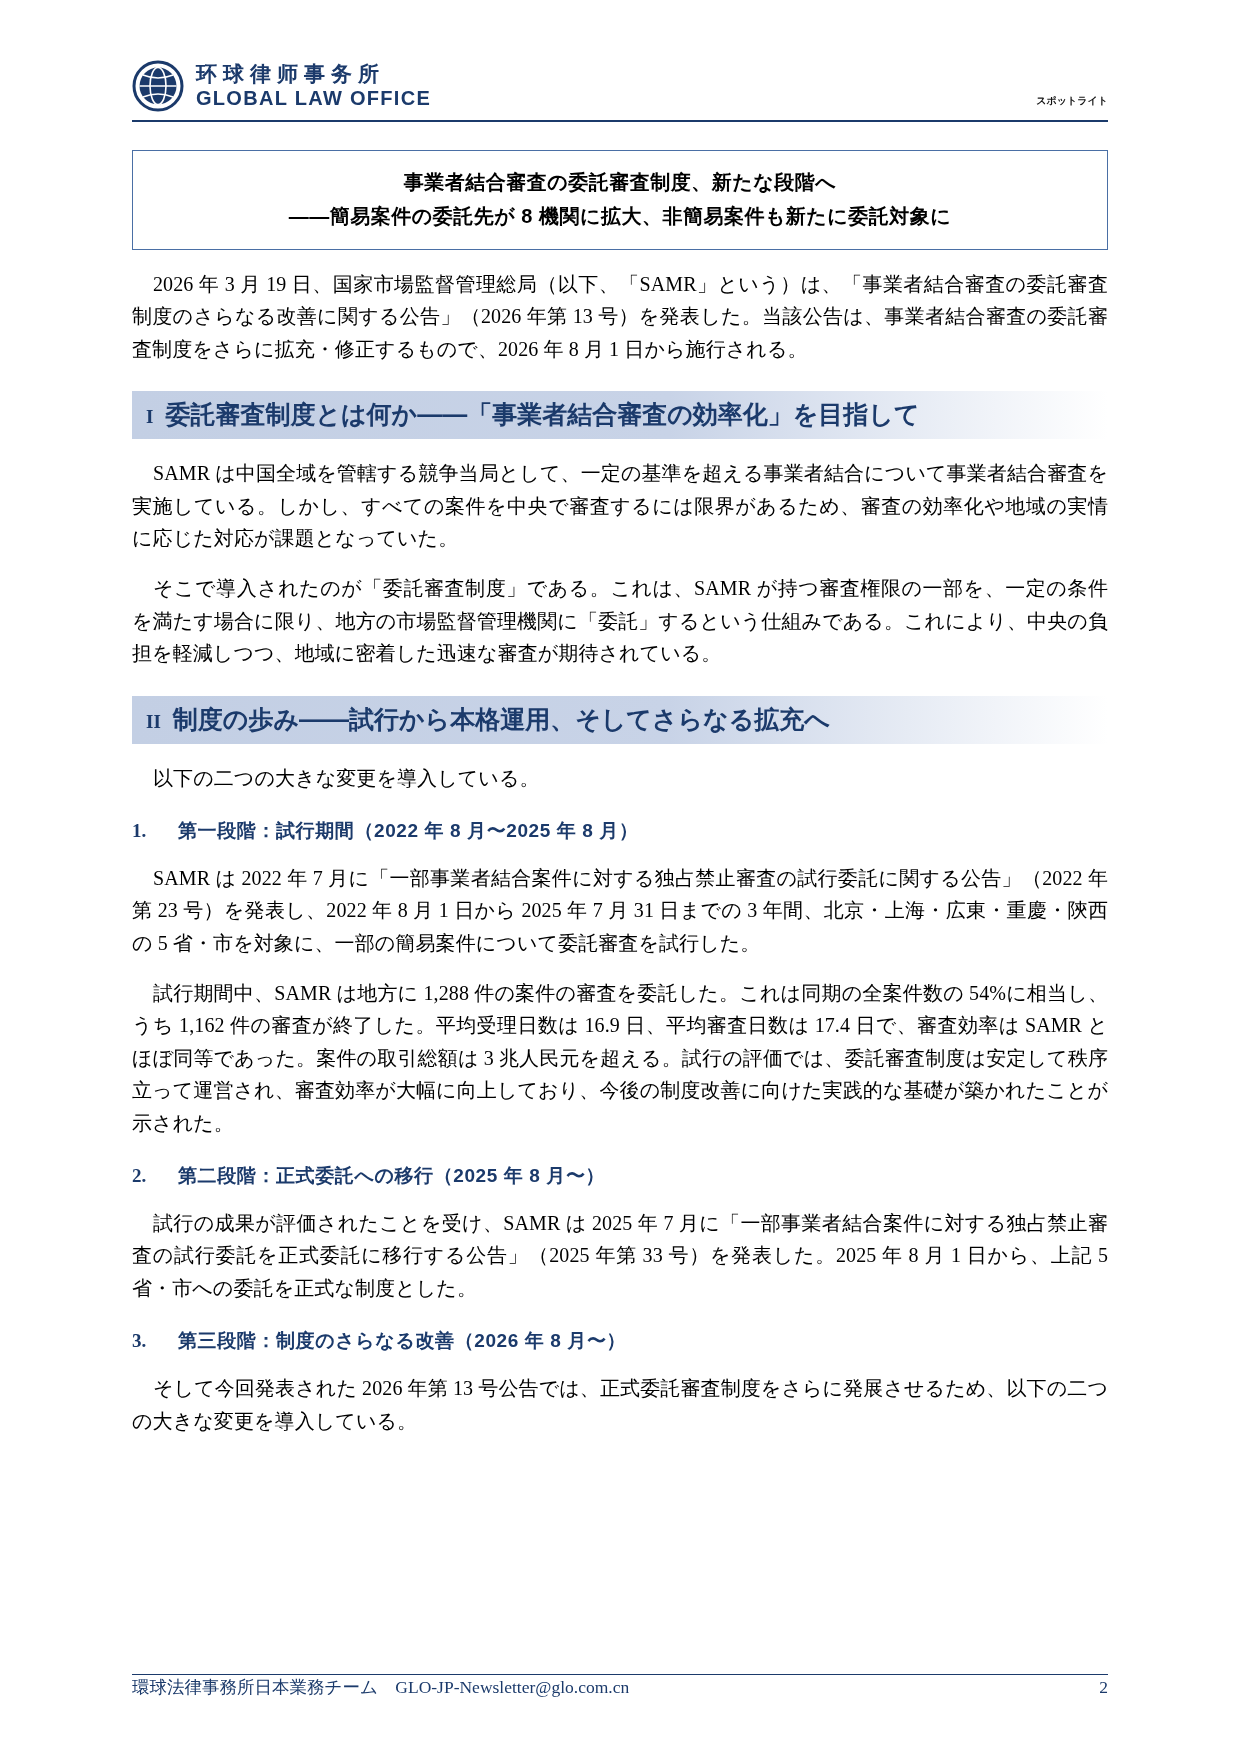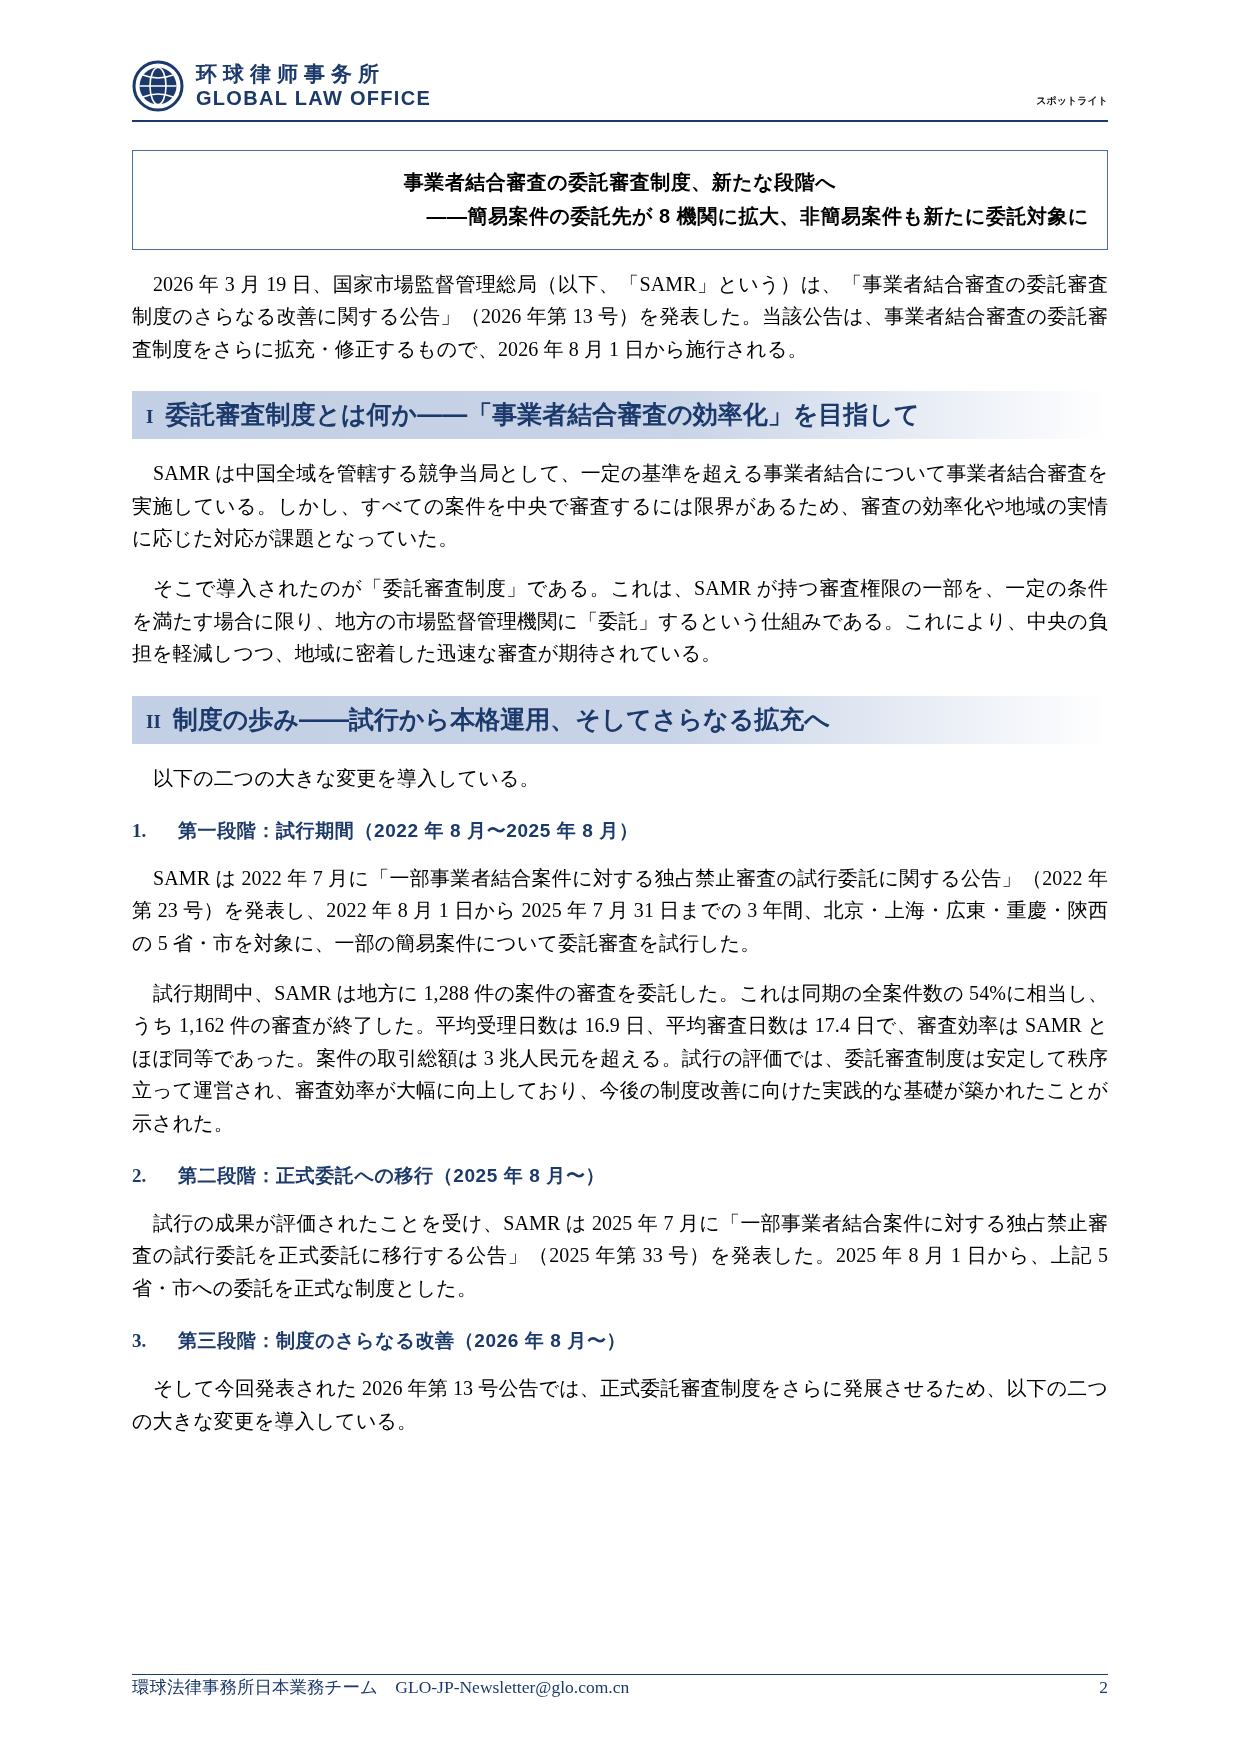--- a/index.html
+++ b/index.html
@@ -78,21 +78,21 @@
     text-align: center;
   }
   .title-line {
     font-family: "Liberation Sans", sans-serif;
     font-weight: 700;
     font-size: 20px;
     color: #000;
     line-height: 1.5;
     letter-spacing: 0.5px;
   }
-  .title-line + .title-line { margin-top: 4px; text-align: right; }
+  .title-line + .title-line { margin-top: 4px; }
 
   
   p.para {
     font-size: 20px;
     line-height: 1.62;
     margin: 18px 0 0 0;
     text-align: justify;
     text-justify: inter-ideograph;
     letter-spacing: 0.1px;
   }

